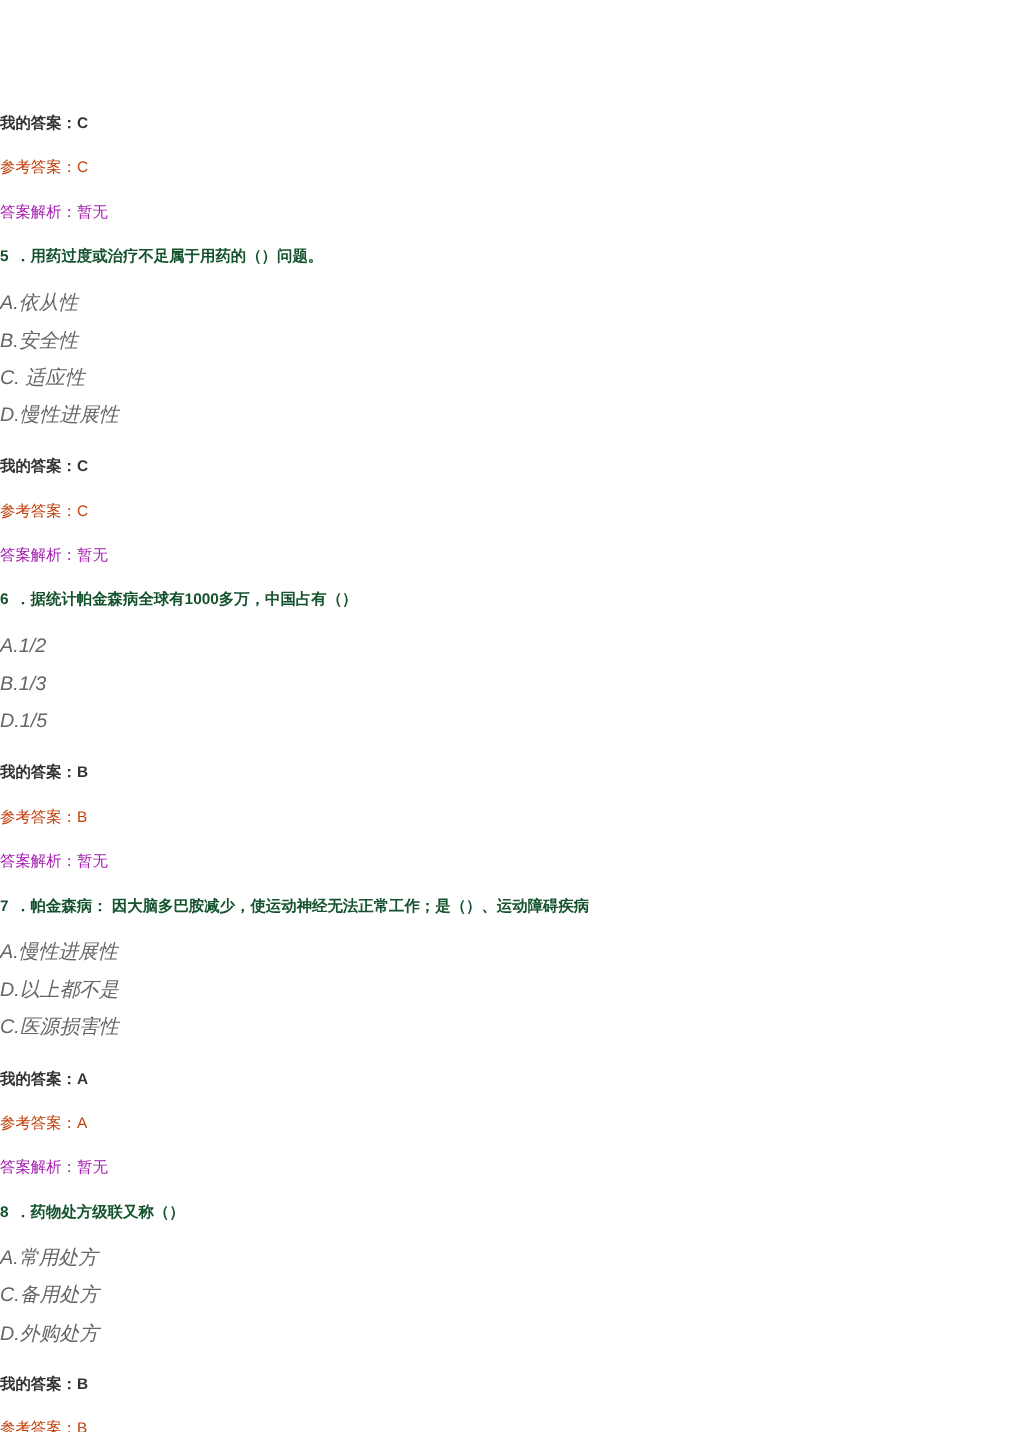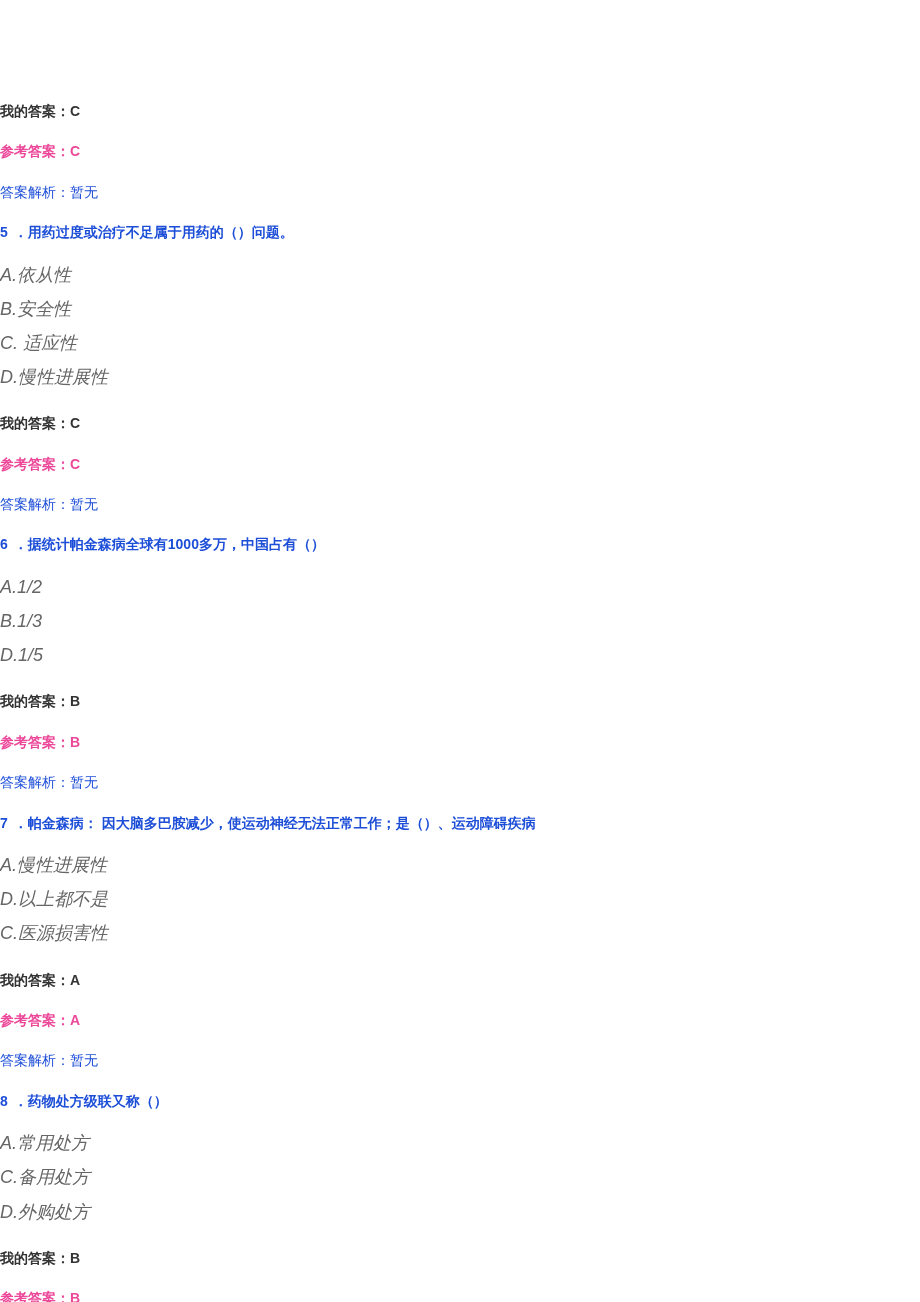--- a/index.html
+++ b/index.html
@@ -17,32 +17,32 @@
     }
     .content {
     }
     .my-answer {
       color: #333;
       font-weight: bold;
       margin-bottom: 18px;
       font-size: 14px;
     }
     .ref-answer {
-      color: #ec4899;
-      font-weight: bold;
+      color: #c2410c;
+      font-weight: normal;
       margin-bottom: 18px;
       font-size: 14px;
     }
     .analysis {
-      color: #1d4ed8;
+      color: #a21caf;
       margin-bottom: 18px;
       font-size: 14px;
     }
     .question {
-      color: #1d4ed8;
+      color: #14532d;
       font-weight: bold;
       margin-bottom: 14px;
       font-size: 14px;
     }
     .question .qnum {
       font-weight: bold;
       margin-right: 6px;
     }
     .options {
       list-style: none;

